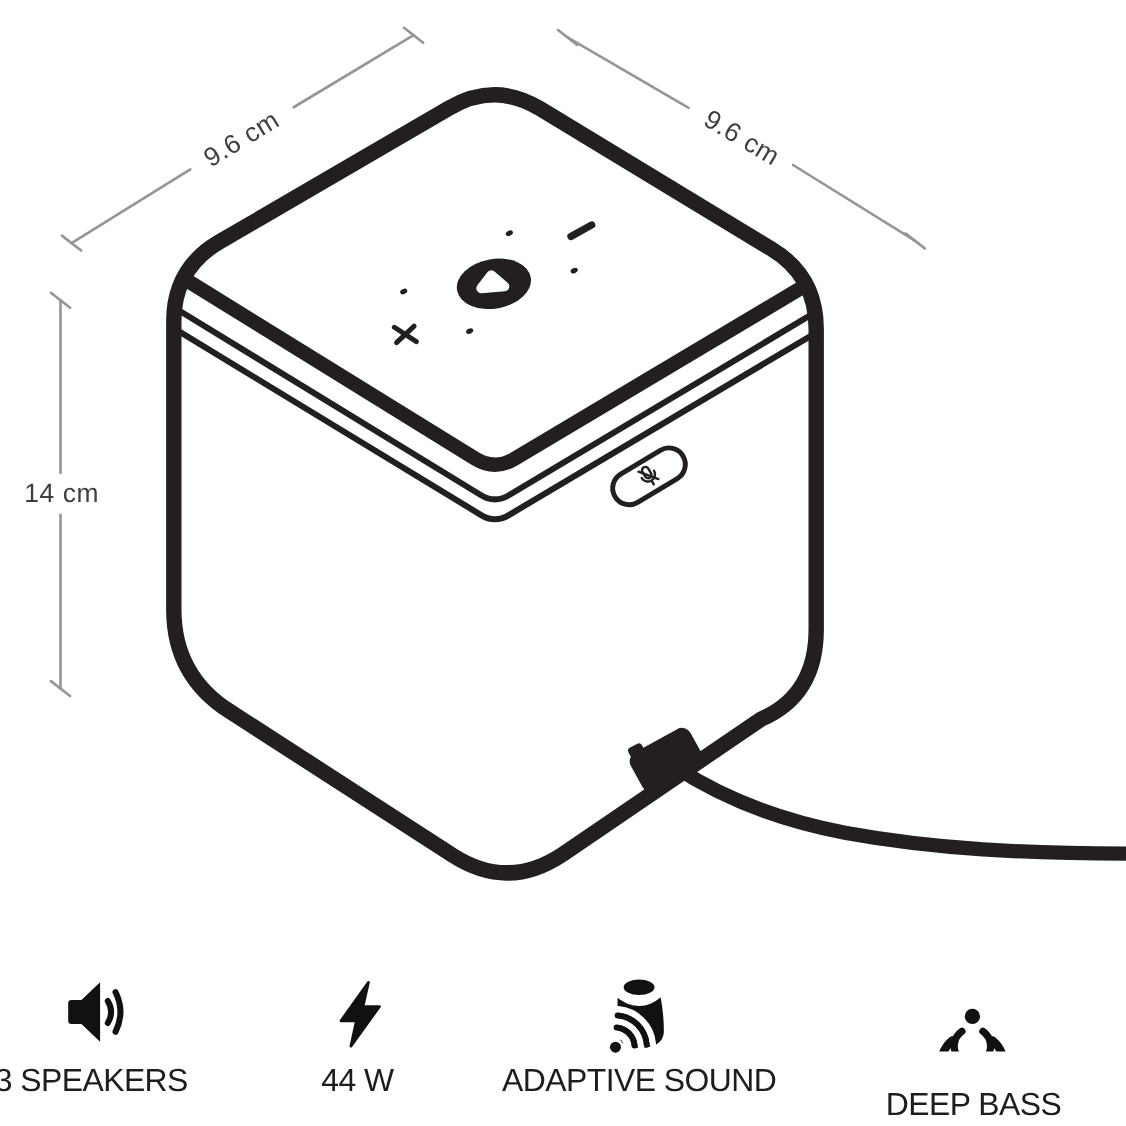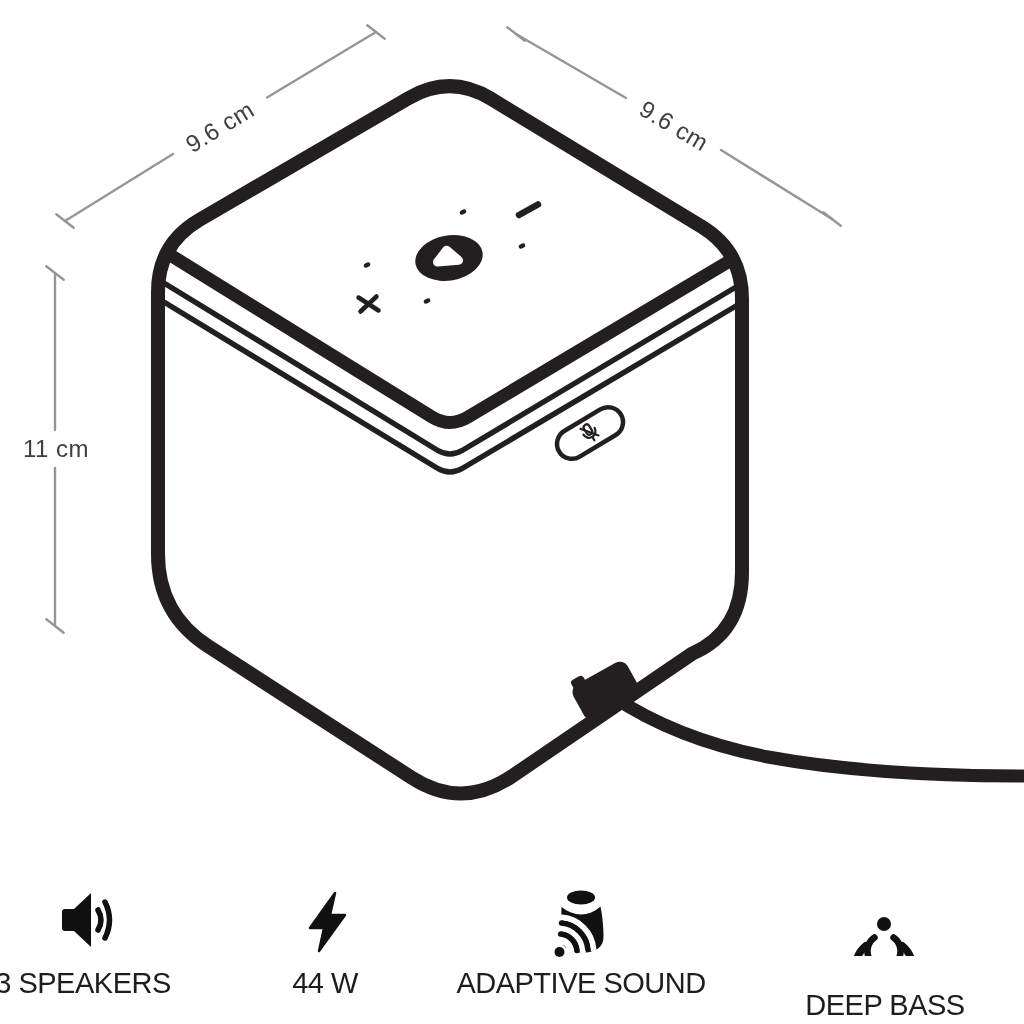--- a/index.html
+++ b/index.html
@@ -99,21 +99,21 @@
 
     <path d="M 612 696 C 648 720 700 744 768 757 C 850 772 935 776 1026 776" fill="none" stroke="#231f20" stroke-width="13" stroke-linecap="round"></path>
     <g transform="translate(606,691) rotate(-29)">
       <rect x="-27" y="-26" width="14" height="10" rx="3.5" fill="#231f20"></rect>
       <rect x="-31" y="-20" width="62" height="40" rx="9" fill="#231f20"></rect>
     </g>
   </svg>
 
   <div class="dim-label rot-left" style="left:220px;top:127px;">9.6 cm</div>
   <div class="dim-label rot-right" style="left:674px;top:126px;">9.6 cm</div>
-  <div class="dim-label flat" style="left:56px;top:449px;">11 cm</div>
+  <div class="dim-label flat" style="left:56px;top:449px;">14 cm</div>
 
   <div class="feature">
     <svg class="icon-box" style="left:50px;top:885px;" width="70" height="70" viewBox="0 0 70 70">
       <path d="M 12 27 Q 12 24 15 24 L 24 24 L 41 8 L 41 62 L 24 46 L 15 46 Q 12 46 12 43 Z" fill="#111"></path>
       <path d="M 48 25 Q 54 35 48 45" fill="none" stroke="#111" stroke-width="5.5" stroke-linecap="round"></path>
       <path d="M 55 17 Q 64 35 55 53" fill="none" stroke="#111" stroke-width="5.5" stroke-linecap="round"></path>
     </svg>
     <div class="feature-label" style="left:83px;">3 SPEAKERS</div>
   </div>
 

